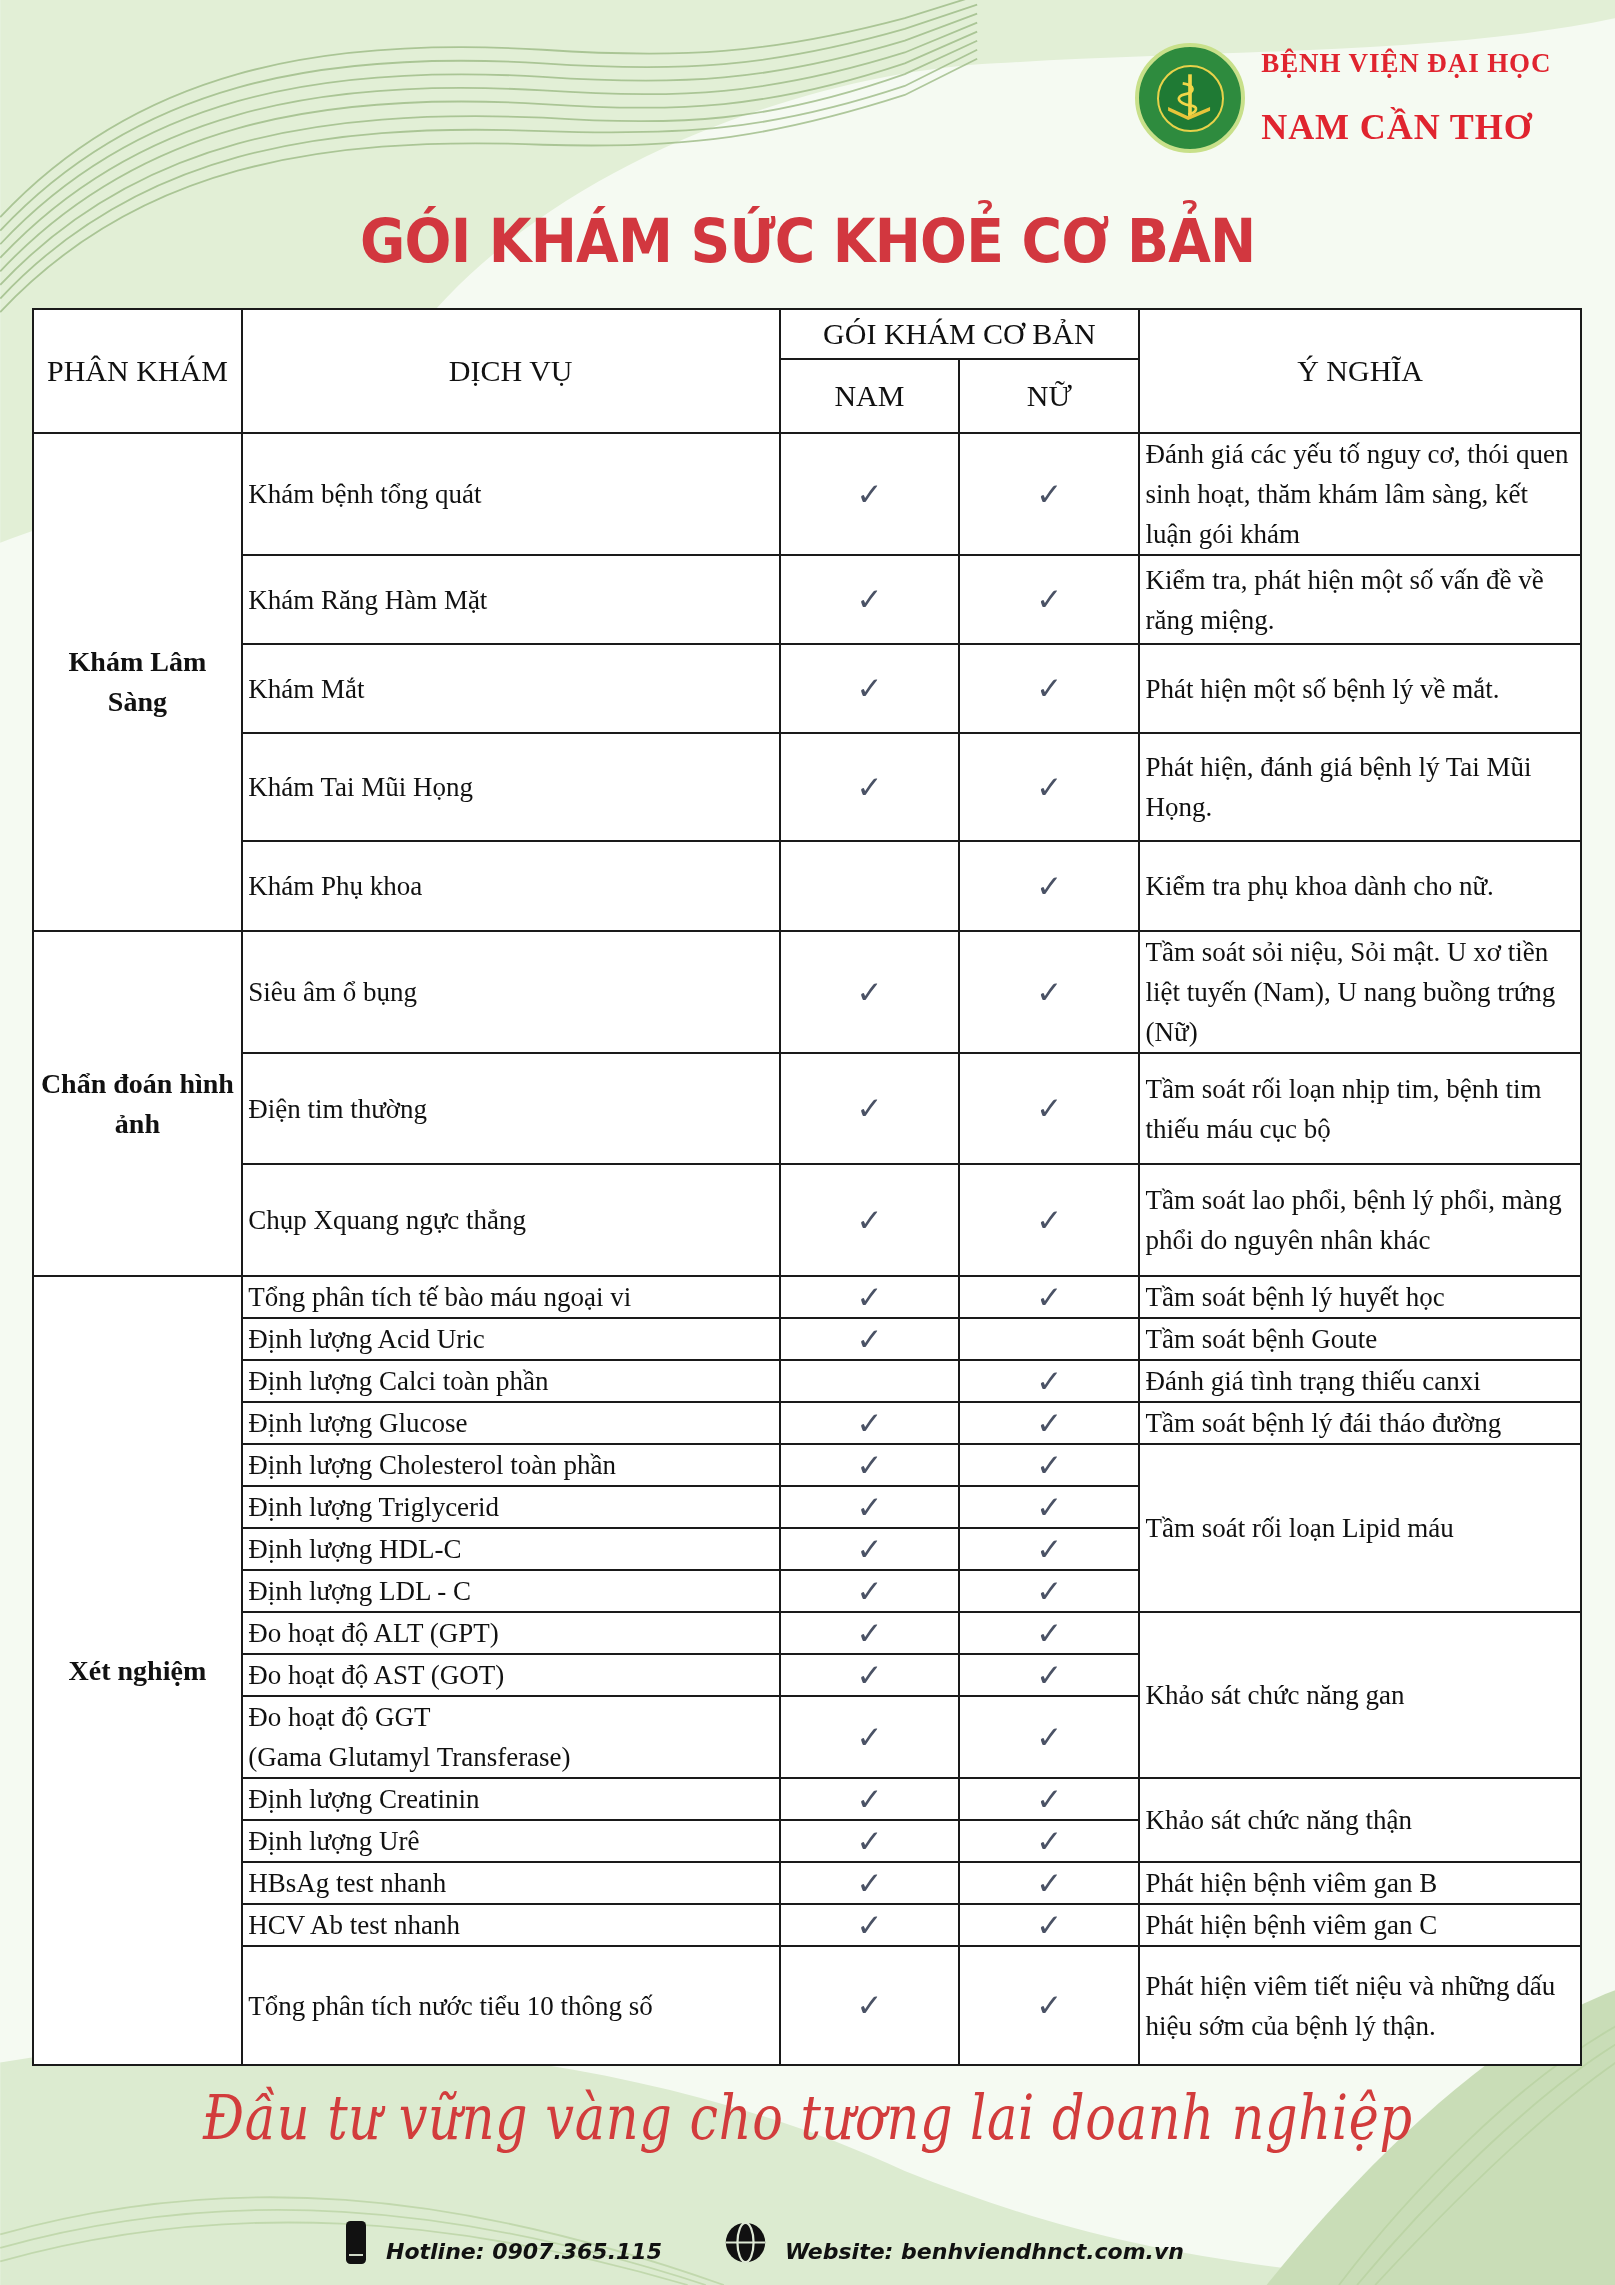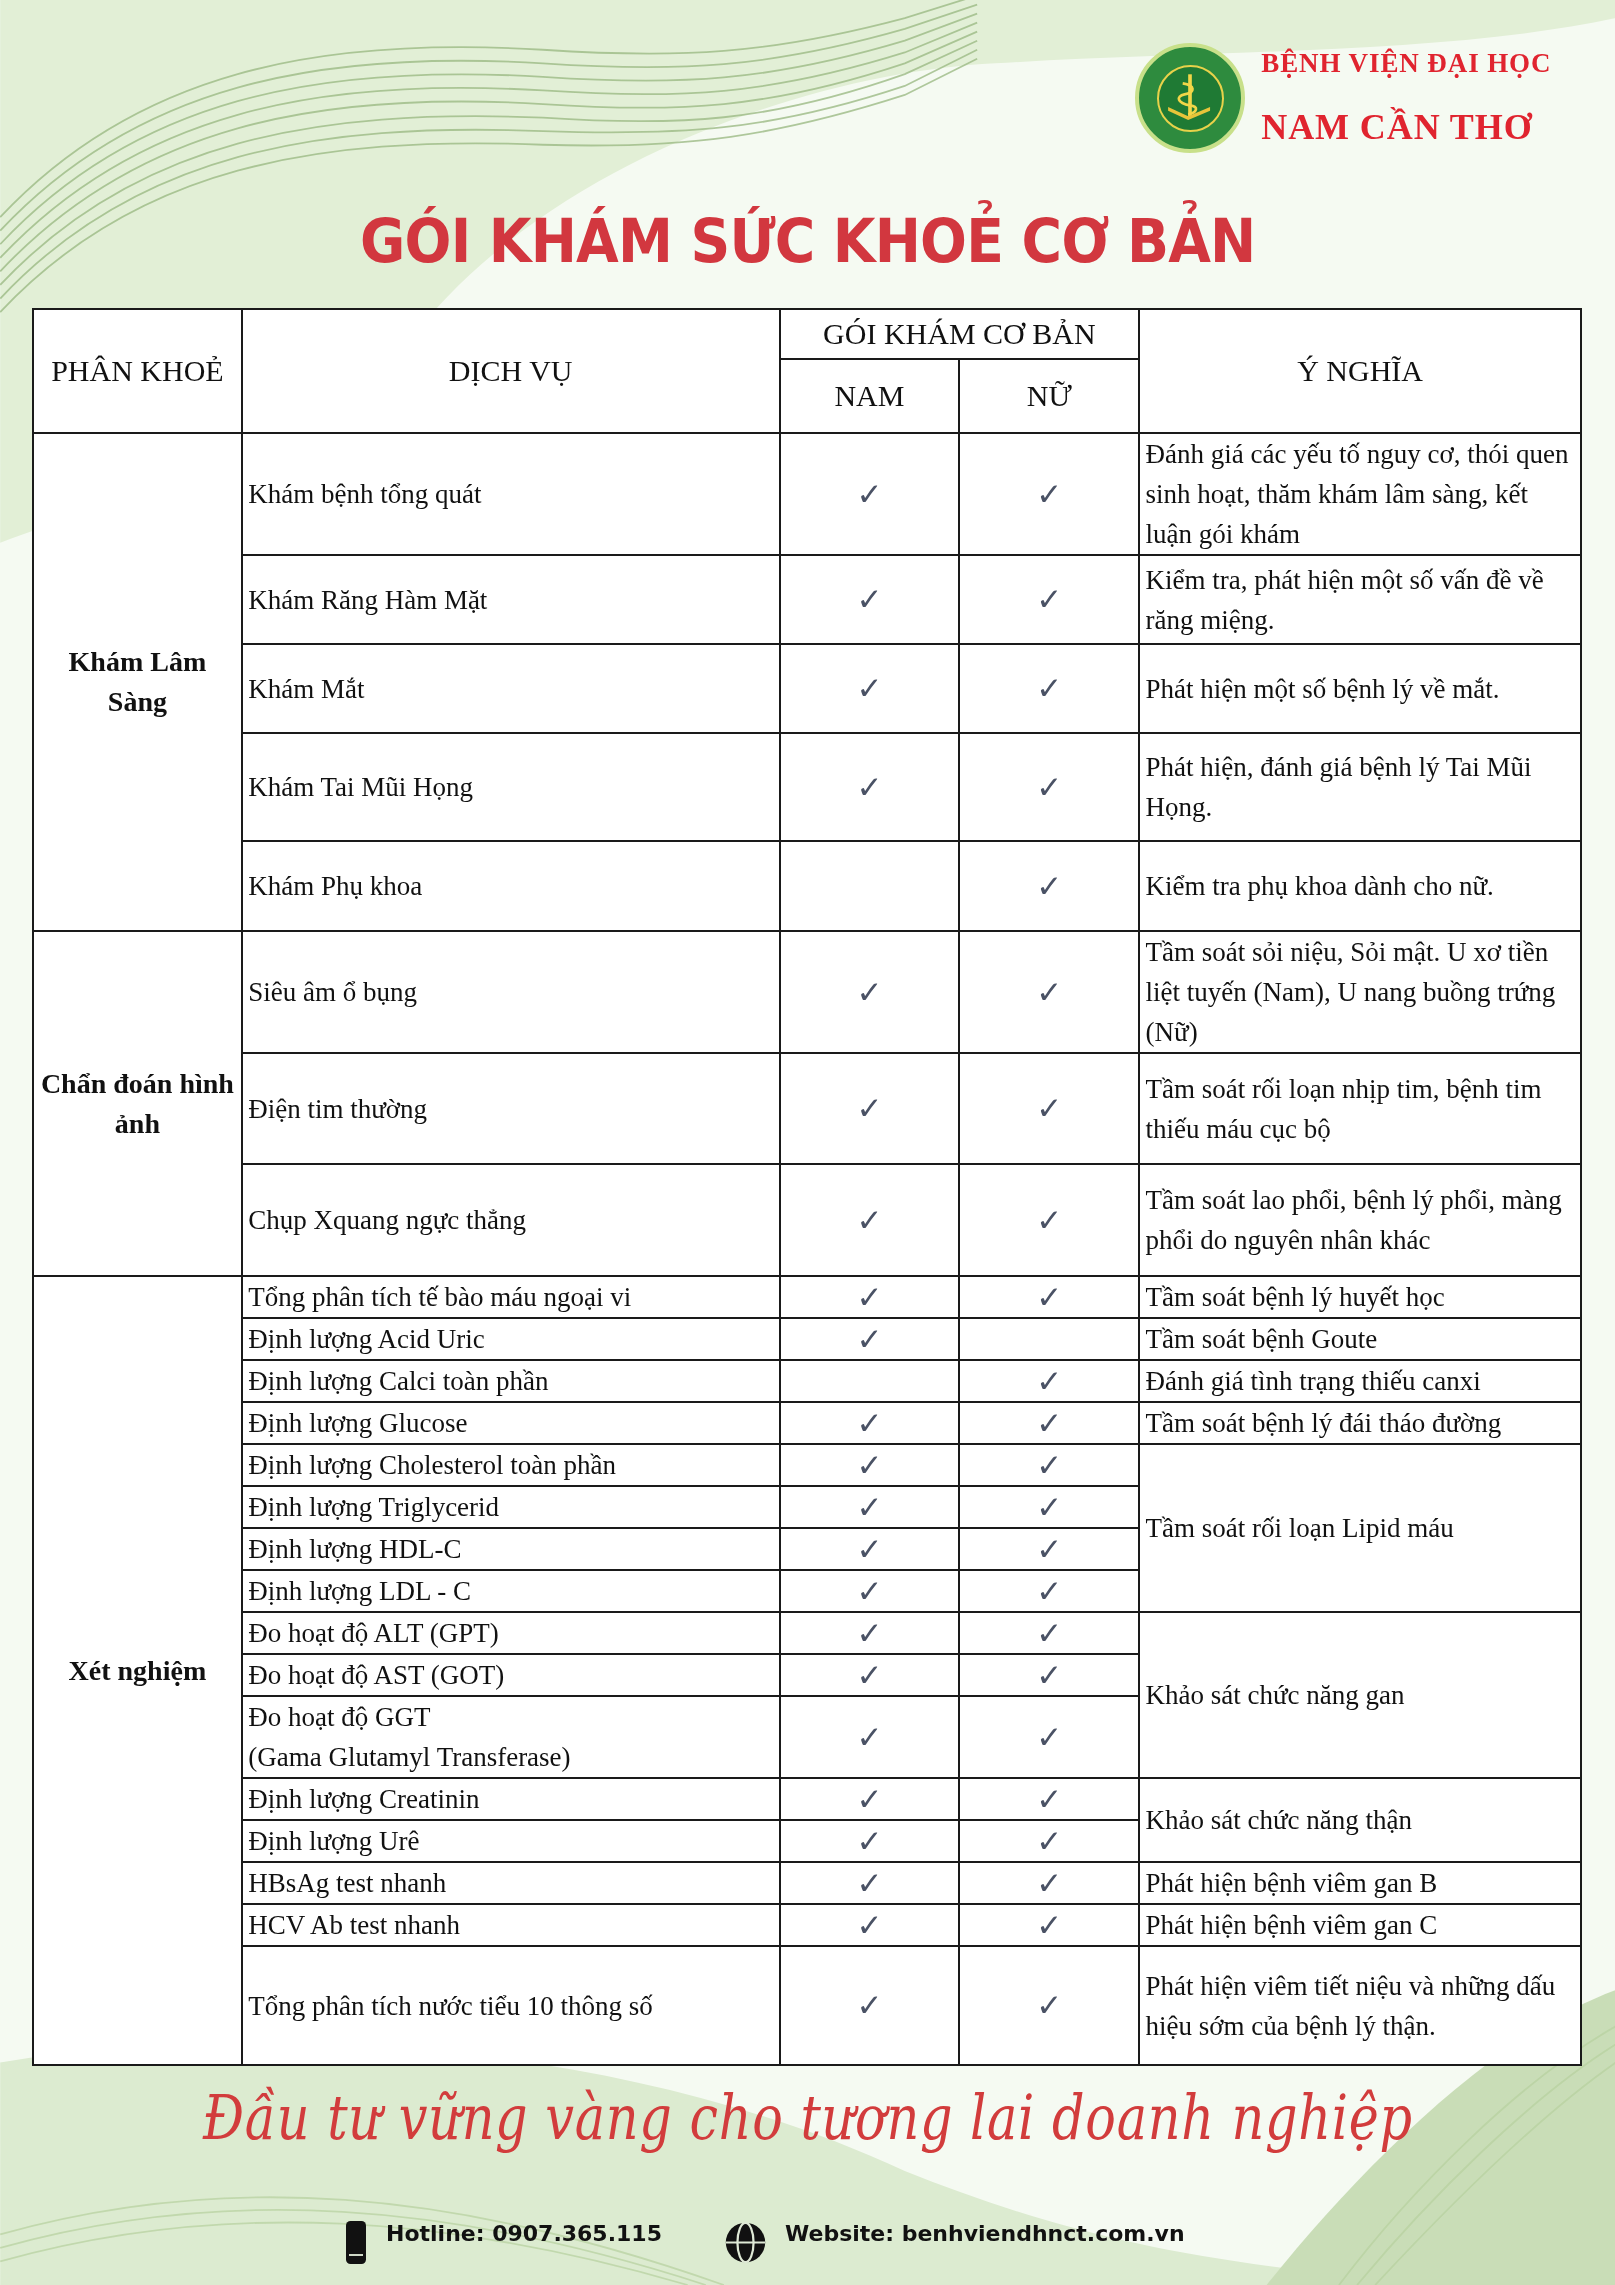--- a/index.html
+++ b/index.html
@@ -37,21 +37,21 @@
   .c-cat { width: 196px; text-align: center; font-weight: bold; font-size: 28px; line-height: 40px; }
   .c-svc { width: 525px; text-align: left; line-height: 40px; }
   .c-chk { width: 167px; text-align: center; color: #4a5265; font-size: 31px; }
   .c-mean { text-align: left; line-height: 40px; }
   .footer-slogan {
     position: absolute; left: 0; width: 1616px; top: 2081px; text-align: center;
     font-family: "DejaVu Serif", serif; font-style: italic; font-size: 62px;
     color: #d23c3c; z-index: 2; transform: scaleX(0.82); transform-origin: 808px 0;
     letter-spacing: 0.9px;
   }
-  .contact { position: absolute; top: 2221px; z-index: 2; display: flex; align-items: flex-start; font-family: "DejaVu Sans", sans-serif; font-weight: bold; font-size: 22px; color: #111; }
+  .contact { position: absolute; top: 2221px; z-index: 2; display: flex; align-items: flex-end; font-family: "DejaVu Sans", sans-serif; font-weight: bold; font-size: 22px; color: #111; font-style: italic; }
   .phone-icon { width: 20px; height: 43px; background: #111; border-radius: 4.5px; position: relative; margin-right: 20px; }
   .phone-icon::after { content: ""; position: absolute; left: 2.7px; right: 2.7px; bottom: 8.1px; height: 1.8px; background: #cfd8c7; }
   .globe-icon { width: 43px; height: 43px; margin-right: 18px; }
 </style>
 </head>
 <body>
 
 <svg class="bg" width="1616" height="2285" viewBox="0 0 1786 2526">
   <rect width="1786" height="2526" fill="#f5faf2"></rect>
   <path d="M0,0 H1786 V20 C1600,60 1350,55 1100,70 C900,80 600,180 450,380 C300,520 100,560 0,600 Z" fill="#e2efd6"></path>
@@ -91,21 +91,21 @@
     <div class="l1">BỆNH VIỆN ĐẠI HỌC</div>
     <div class="l2">NAM CẦN THƠ</div>
   </div>
 </div>
 
 <div class="title">GÓI KHÁM SỨC KHOẺ CƠ BẢN</div>
 
 <table class="pkg">
   <thead>
     <tr style="height:50px">
-      <th rowspan="2" class="c-cat">PHÂN KHOẺ</th>
+      <th rowspan="2" class="c-cat">PHÂN KHÁM</th>
       <th rowspan="2" class="c-svc" style="text-align:center">DỊCH VỤ</th>
       <th colspan="2">GÓI KHÁM CƠ BẢN</th>
       <th rowspan="2">Ý NGHĨA</th>
     </tr>
     <tr style="height:74px">
       <th class="c-chk" style="color:#111">NAM</th>
       <th class="c-chk" style="color:#111">NỮ</th>
     </tr>
   </thead>
   <tbody>

